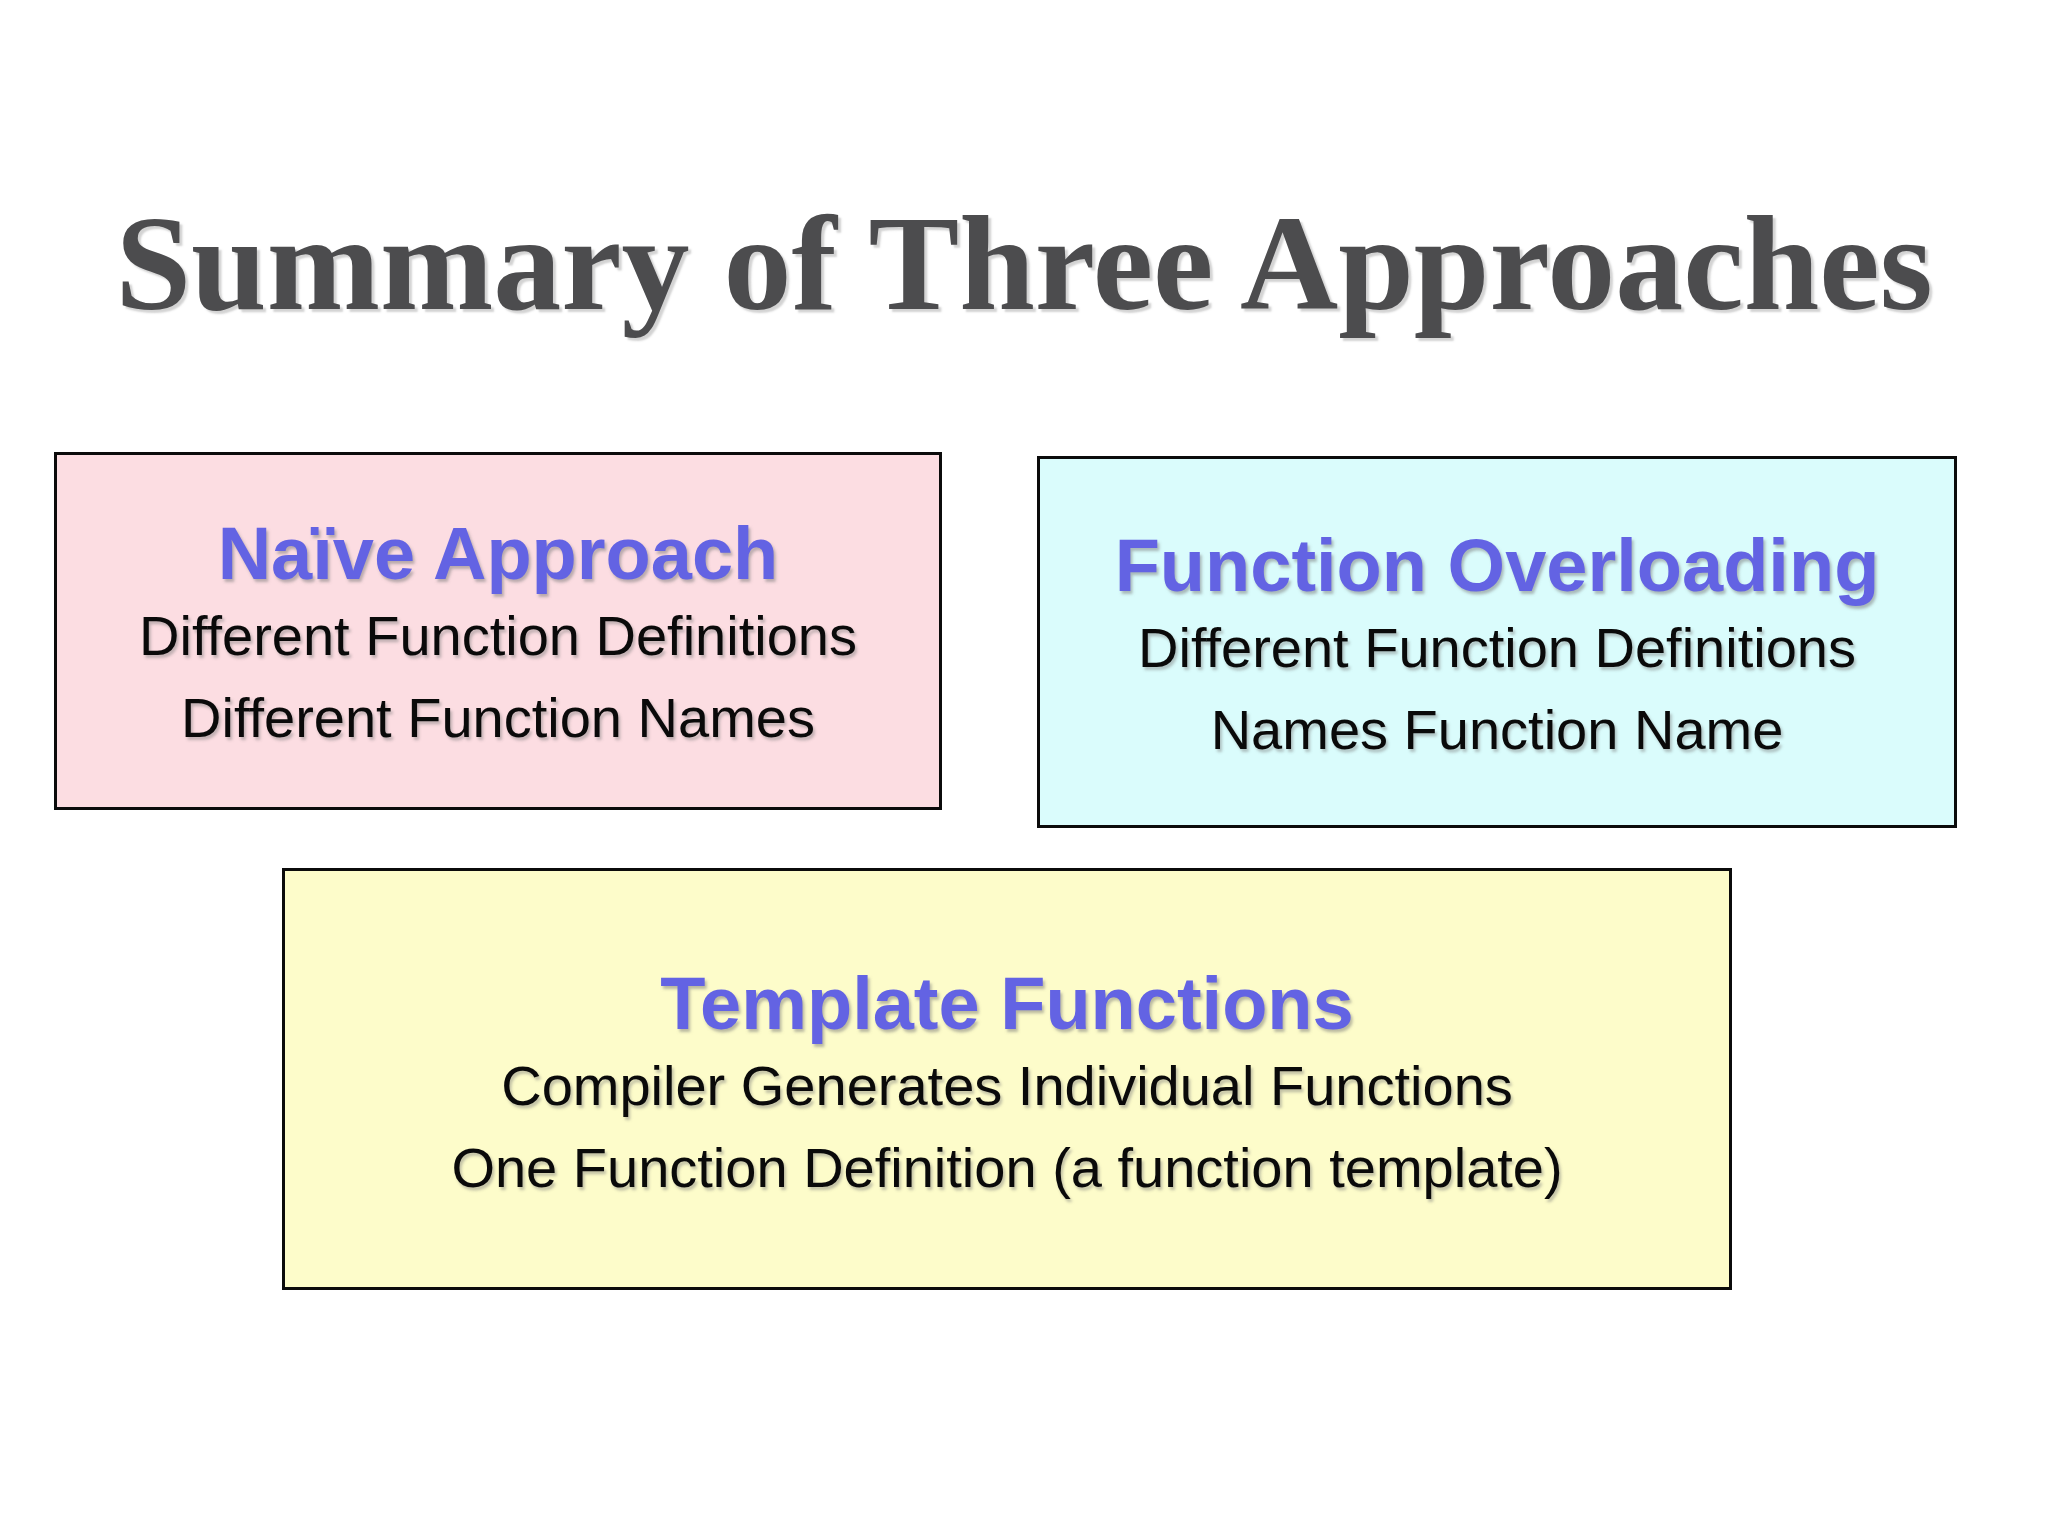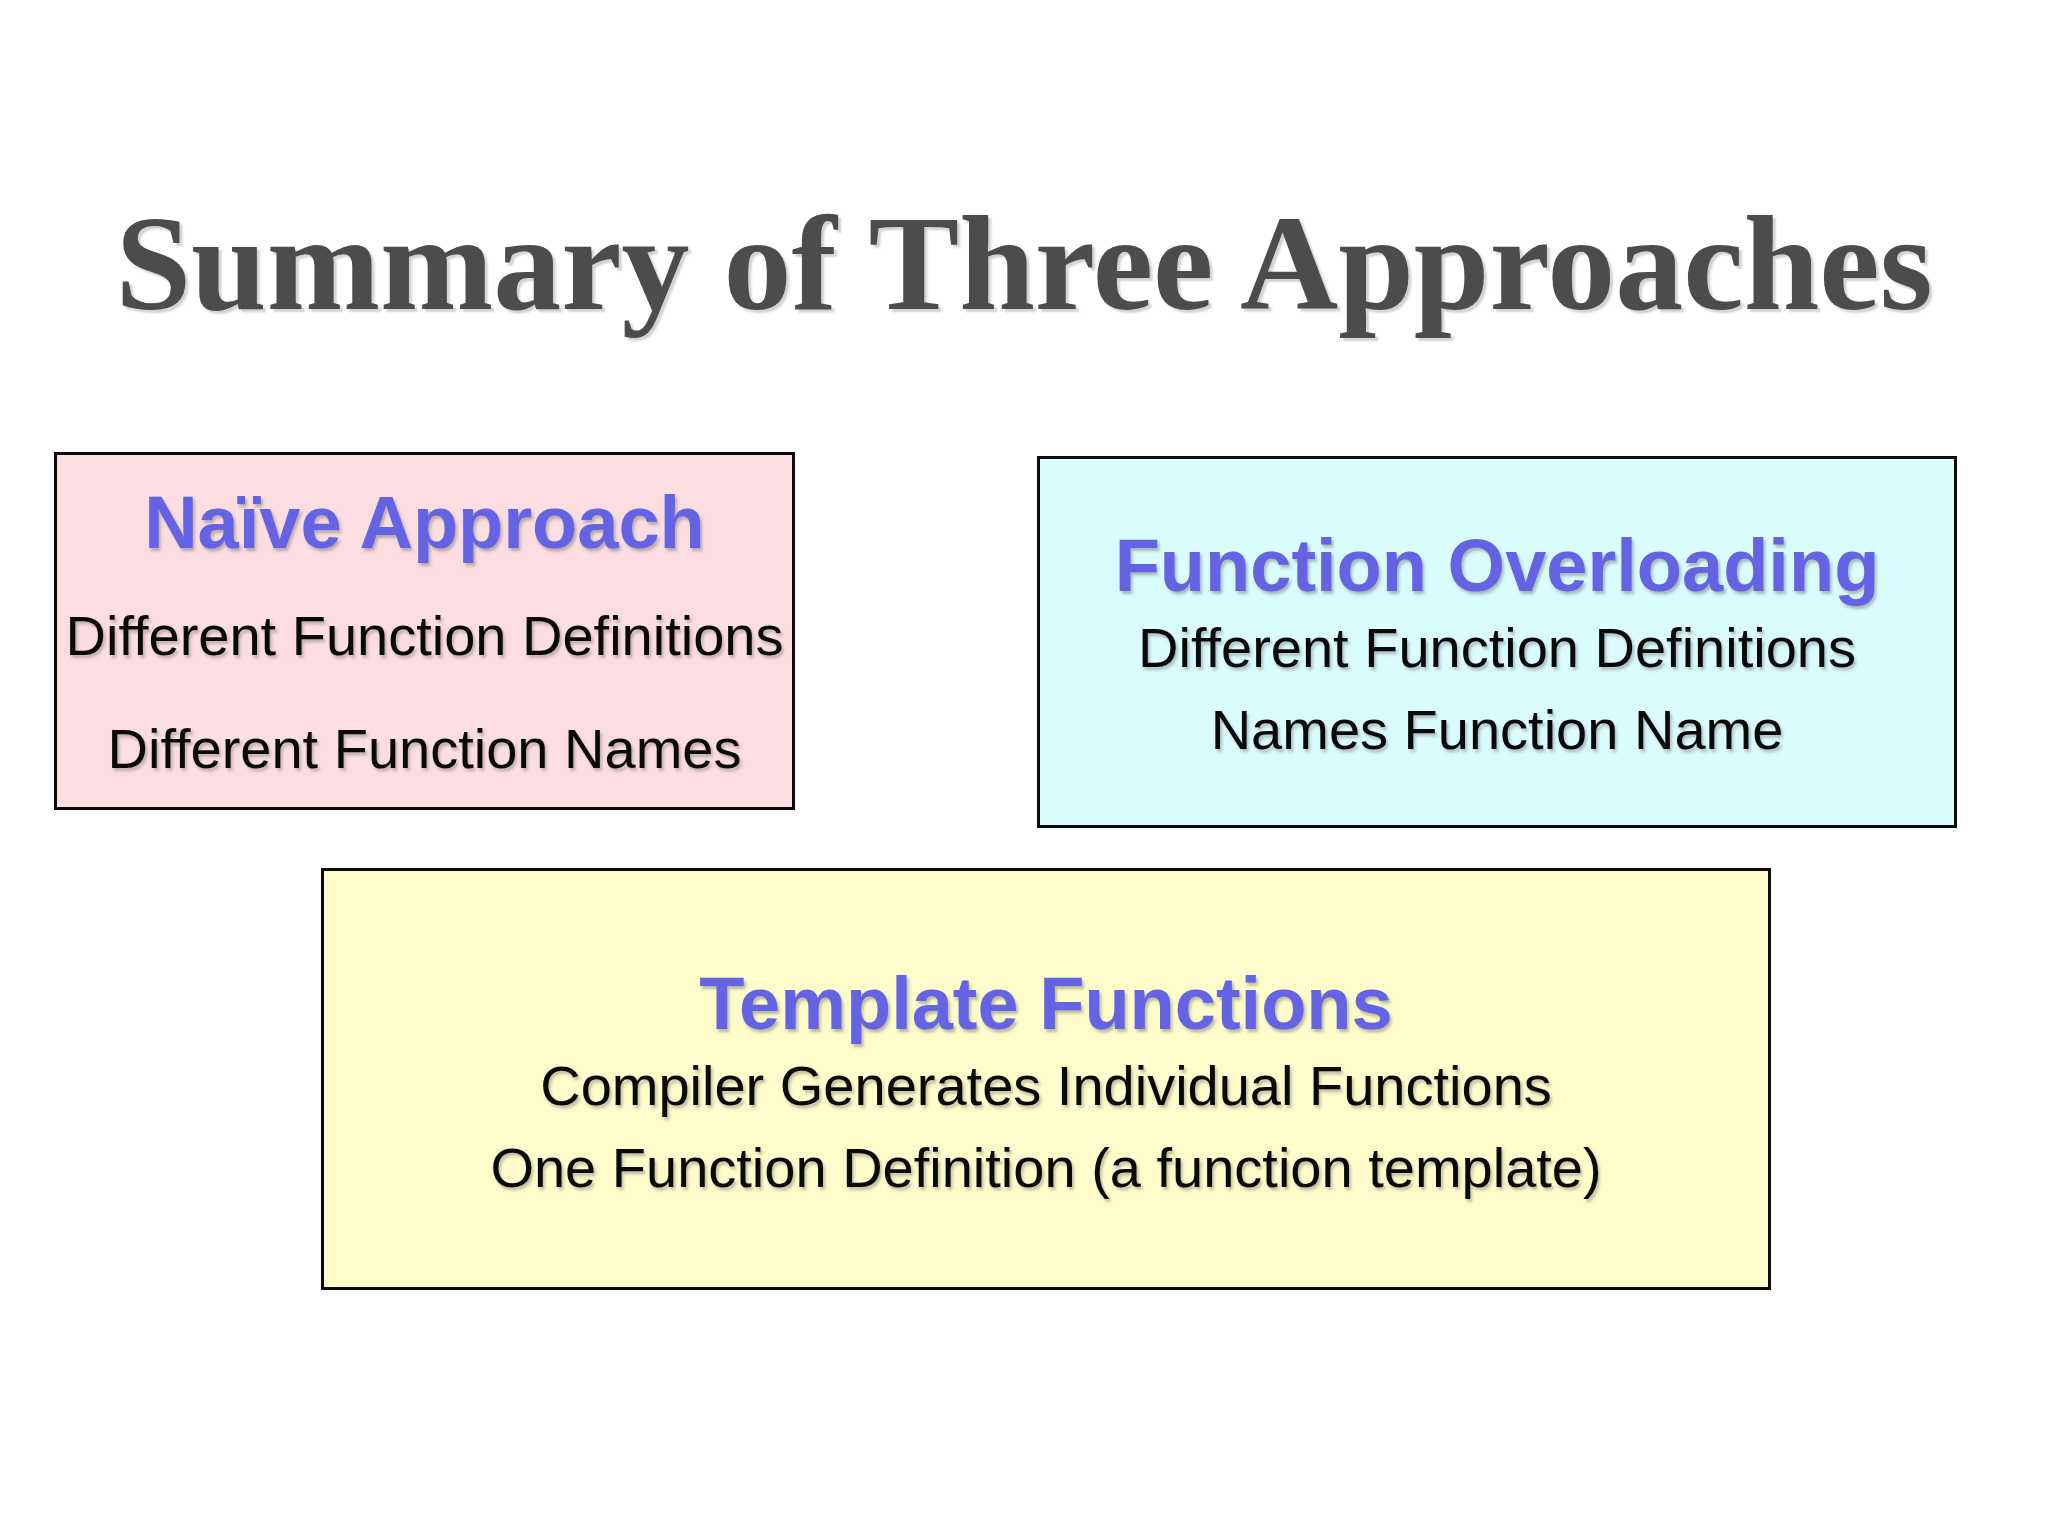--- a/index.html
+++ b/index.html
@@ -51,39 +51,37 @@
   .box-line {
     font-size: 56px;
     line-height: 82px;
     color: #0a0a0a;
     white-space: nowrap;
     text-shadow: 2px 3px 3px rgba(120,120,120,0.45);
   }
   .box-naive {
     left: 54px;
     top: 452px;
-    width: 741px;
+    width: 888px;
     height: 358px;
     padding-top: 10px;
-    gap: 31px;
   }
   .box-overloading {
     left: 1037px;
     top: 456px;
     width: 920px;
     height: 372px;
     padding-top: 12px;
   }
   .box-template {
     left: 282px;
     top: 868px;
     width: 1450px;
     height: 422px;
     padding-top: 14px;
-    margin-left: 39px;
   }
 </style>
 </head>
 <body>
 
 <div class="slide">
 
   <h1 class="title" style="color: rgb(76, 76, 78);">Summary of Three Approaches</h1>
 
   <div class="box box-naive" style="background-color: rgb(252, 221, 226);">

